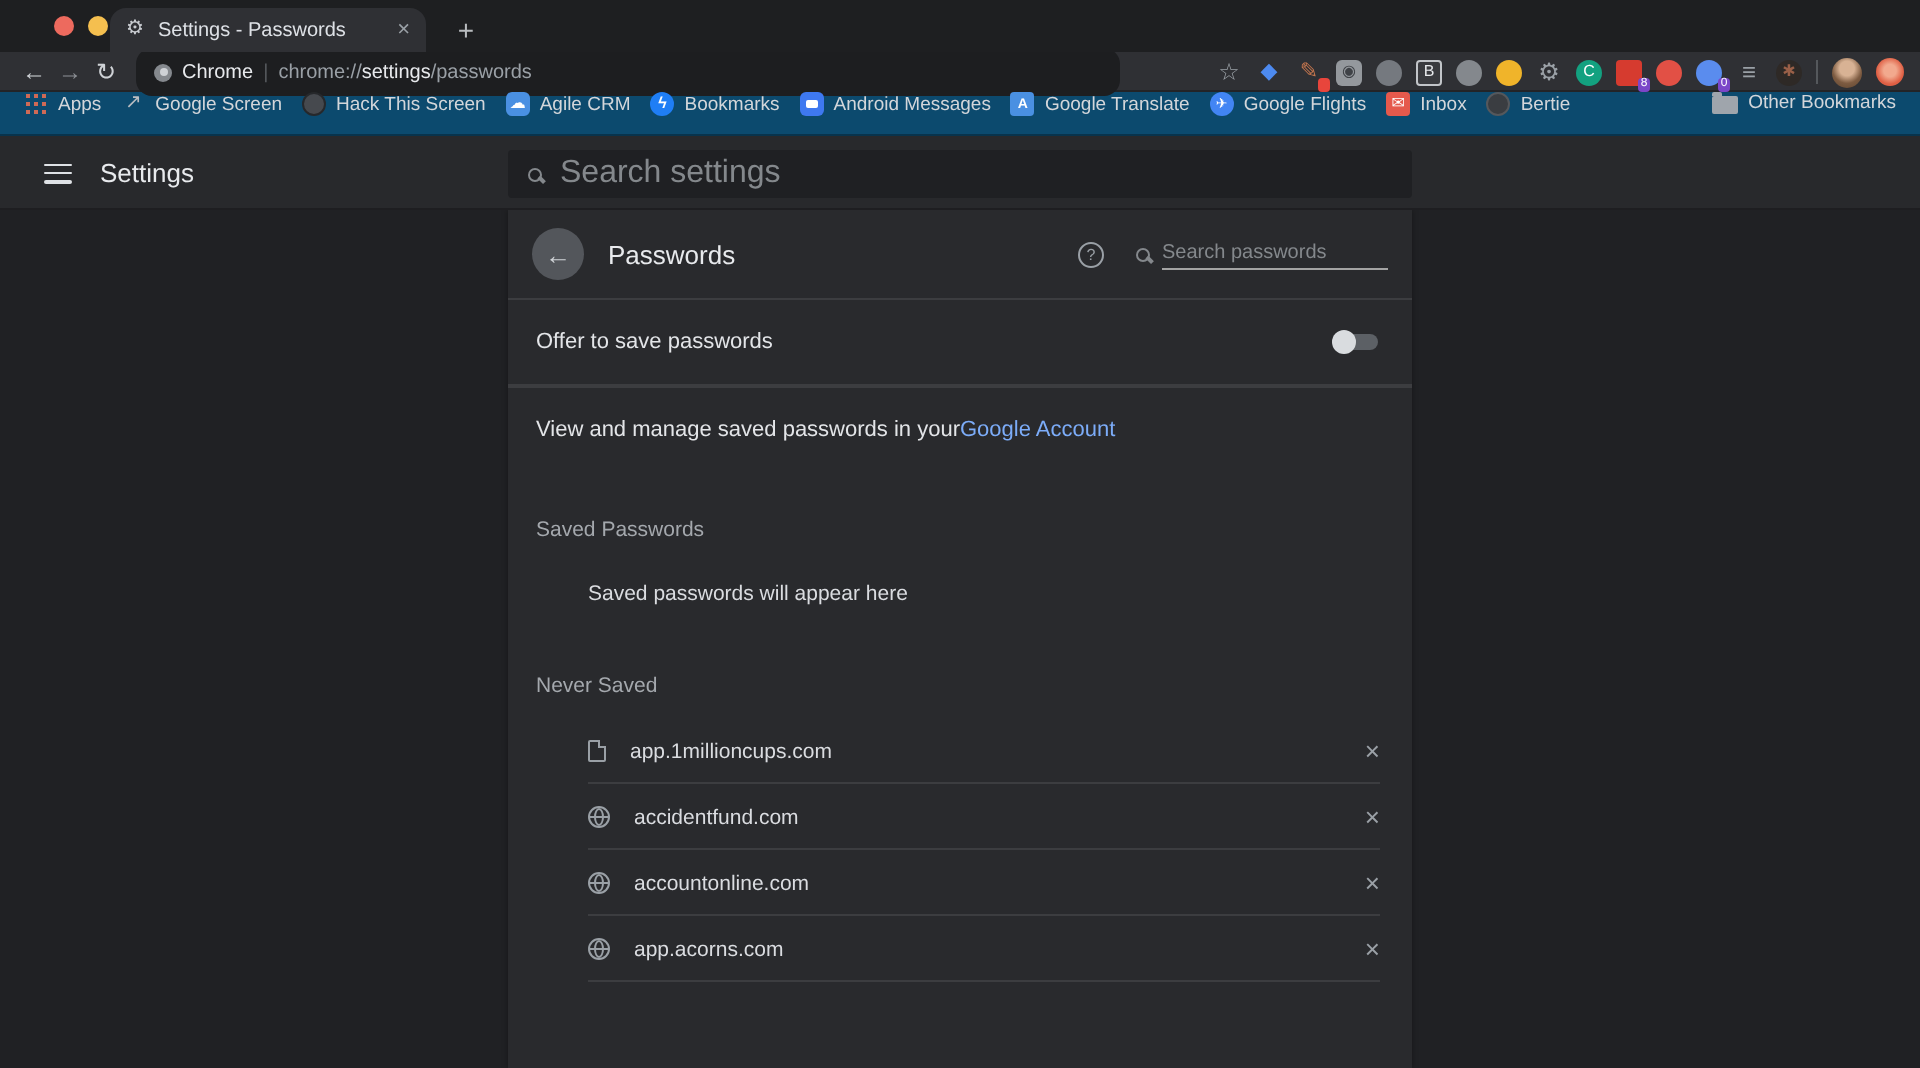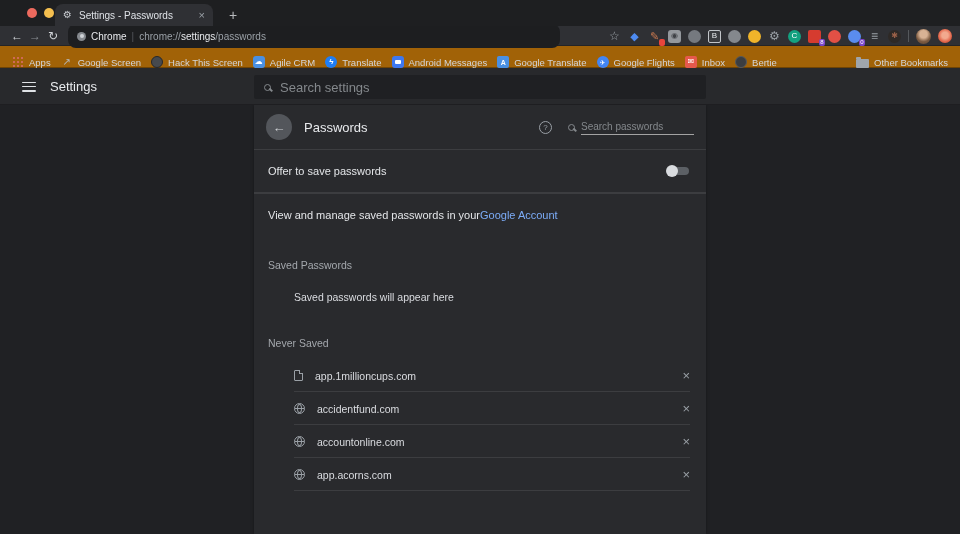--- a/index.html
+++ b/index.html
@@ -40,21 +40,21 @@
   .star { color:#9aa0a6; font-size:12px; background:transparent !important; }
   .badge { position:absolute; bottom:-3px; right:-4px; min-width:6px; height:7px; line-height:7px;
            font-size:6px; color:#fff; border-radius:2px; padding:0 1px; text-align:center; }
   .vsep { width:1px; height:12px; background:#55585c; flex:none; }
   .avatar { width:15px; height:15px; border-radius:50%; flex:none;
             background:radial-gradient(circle at 50% 35%, #d8b294 0 30%, #7d5b41 60%, #5c4430 100%); }
   .update-btn { width:14px; height:14px; border-radius:50%; flex:none;
             background:radial-gradient(circle at 50% 45%, #f2a98e 0 30%, #df5f44 65%); }
 
   
-  .bookmarks { height:22px; background:#a16207; display:flex; align-items:flex-end; padding:0 12px;
+  .bookmarks { height:22px; background:#0c4a6e; display:flex; align-items:flex-start; padding:0 12px;
                gap:10px; overflow:hidden; box-shadow: inset 0 -1px 0 rgba(0,0,0,.3); }
   .bm-item { display:flex; align-items:center; gap:5px; flex:none; }
   .bm-label { color:#d3d6da; font-size:9.5px; white-space:nowrap; }
   .bm-spacer { flex:1; }
   .bmi { width:12px; height:12px; flex:none; display:flex; align-items:center; justify-content:center;
          font-size:8px; line-height:1; position:relative; }
   .bmi-apps { color:#cf6a56; }
   .bmi-apps::before { content:""; position:absolute; left:1px; top:1px; width:2px; height:2px; background:currentColor;
     box-shadow:4px 0 0 currentColor,8px 0 0 currentColor,0 4px 0 currentColor,4px 4px 0 currentColor,
                8px 4px 0 currentColor,0 8px 0 currentColor,4px 8px 0 currentColor,8px 8px 0 currentColor; }
@@ -85,21 +85,21 @@
                margin-left:22px; }
   .hamburger i { height:1.5px; background:#dfe2e6; border-radius:1px; }
   .settings-title { color:#e8eaed; font-size:13px; margin-left:14px; }
   .search-settings { position:absolute; left:254px; top:7px; width:452px; height:24px; background:#1f2023;
                      border-radius:2px; display:flex; align-items:center; padding:0 10px; gap:9px; }
   .lens { width:7px; height:7px; border:1.5px solid #84888c; border-radius:50%; position:relative;
           display:inline-block; flex:none; }
   .lens::after { content:""; position:absolute; width:4px; height:1.5px; background:#84888c;
                  transform:rotate(45deg); right:-3px; bottom:-1px; }
   .search-settings input, .search-pw input { background:transparent; border:none; outline:none;
-      color:#e8eaed; font-size:13px; font-family:inherit; width:100%; }
+      color:#e8eaed; font-size:16px; font-family:inherit; width:100%; }
   .search-settings input::placeholder { color:#84888c; }
   .search-pw input::placeholder { color:#84888c; }
 
   
   .page { height:429px; background:#202124; }
   .card { width:452px; height:100%; margin:0 auto; background:#292a2d; box-shadow:0 0 3px rgba(0,0,0,.35); }
   .card-header { height:44px; display:flex; align-items:center; padding:0 12px; }
   .back-circle { width:26px; height:26px; border-radius:50%; background:#53565b; color:#cfd2d6;
                  display:flex; align-items:center; justify-content:center; font-size:13px; flex:none; }
   .card-title { color:#e8eaed; font-size:13px; margin-left:12px; flex:1; }
@@ -226,21 +226,21 @@
           <span class="bm-label">Hack This Screen</span>
         </div>
       
         <div class="bm-item">
           <span class="bmi bmi-cloud"></span>
           <span class="bm-label">Agile CRM</span>
         </div>
       
         <div class="bm-item">
           <span class="bmi bmi-messenger"></span>
-          <span class="bm-label">Translate</span>
+          <span class="bm-label">Bookmarks</span>
         </div>
       
         <div class="bm-item">
           <span class="bmi bmi-chat"></span>
           <span class="bm-label">Android Messages</span>
         </div>
       
         <div class="bm-item">
           <span class="bmi bmi-translate"></span>
           <span class="bm-label">Google Translate</span>

